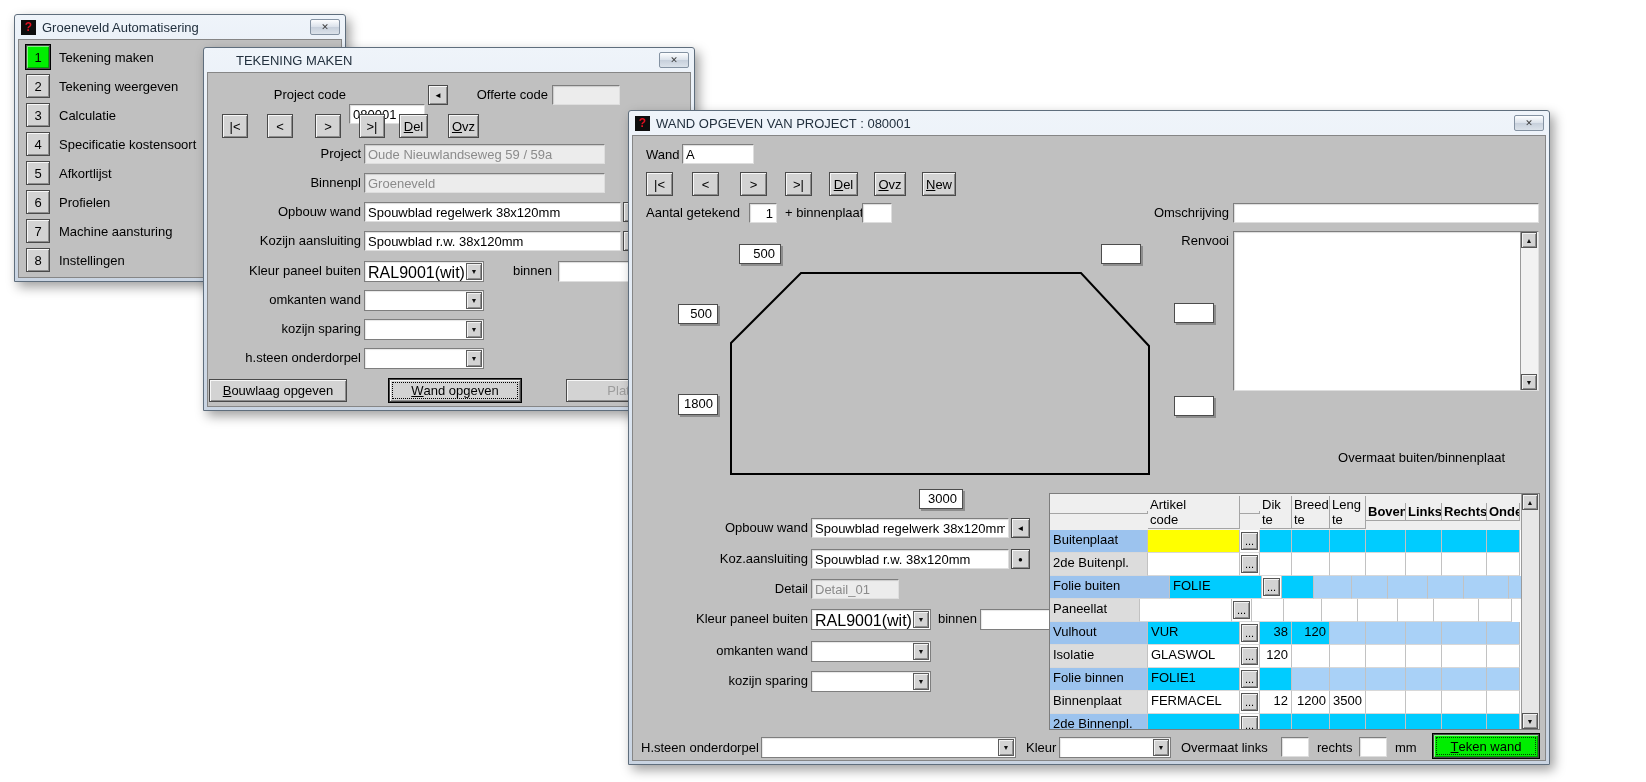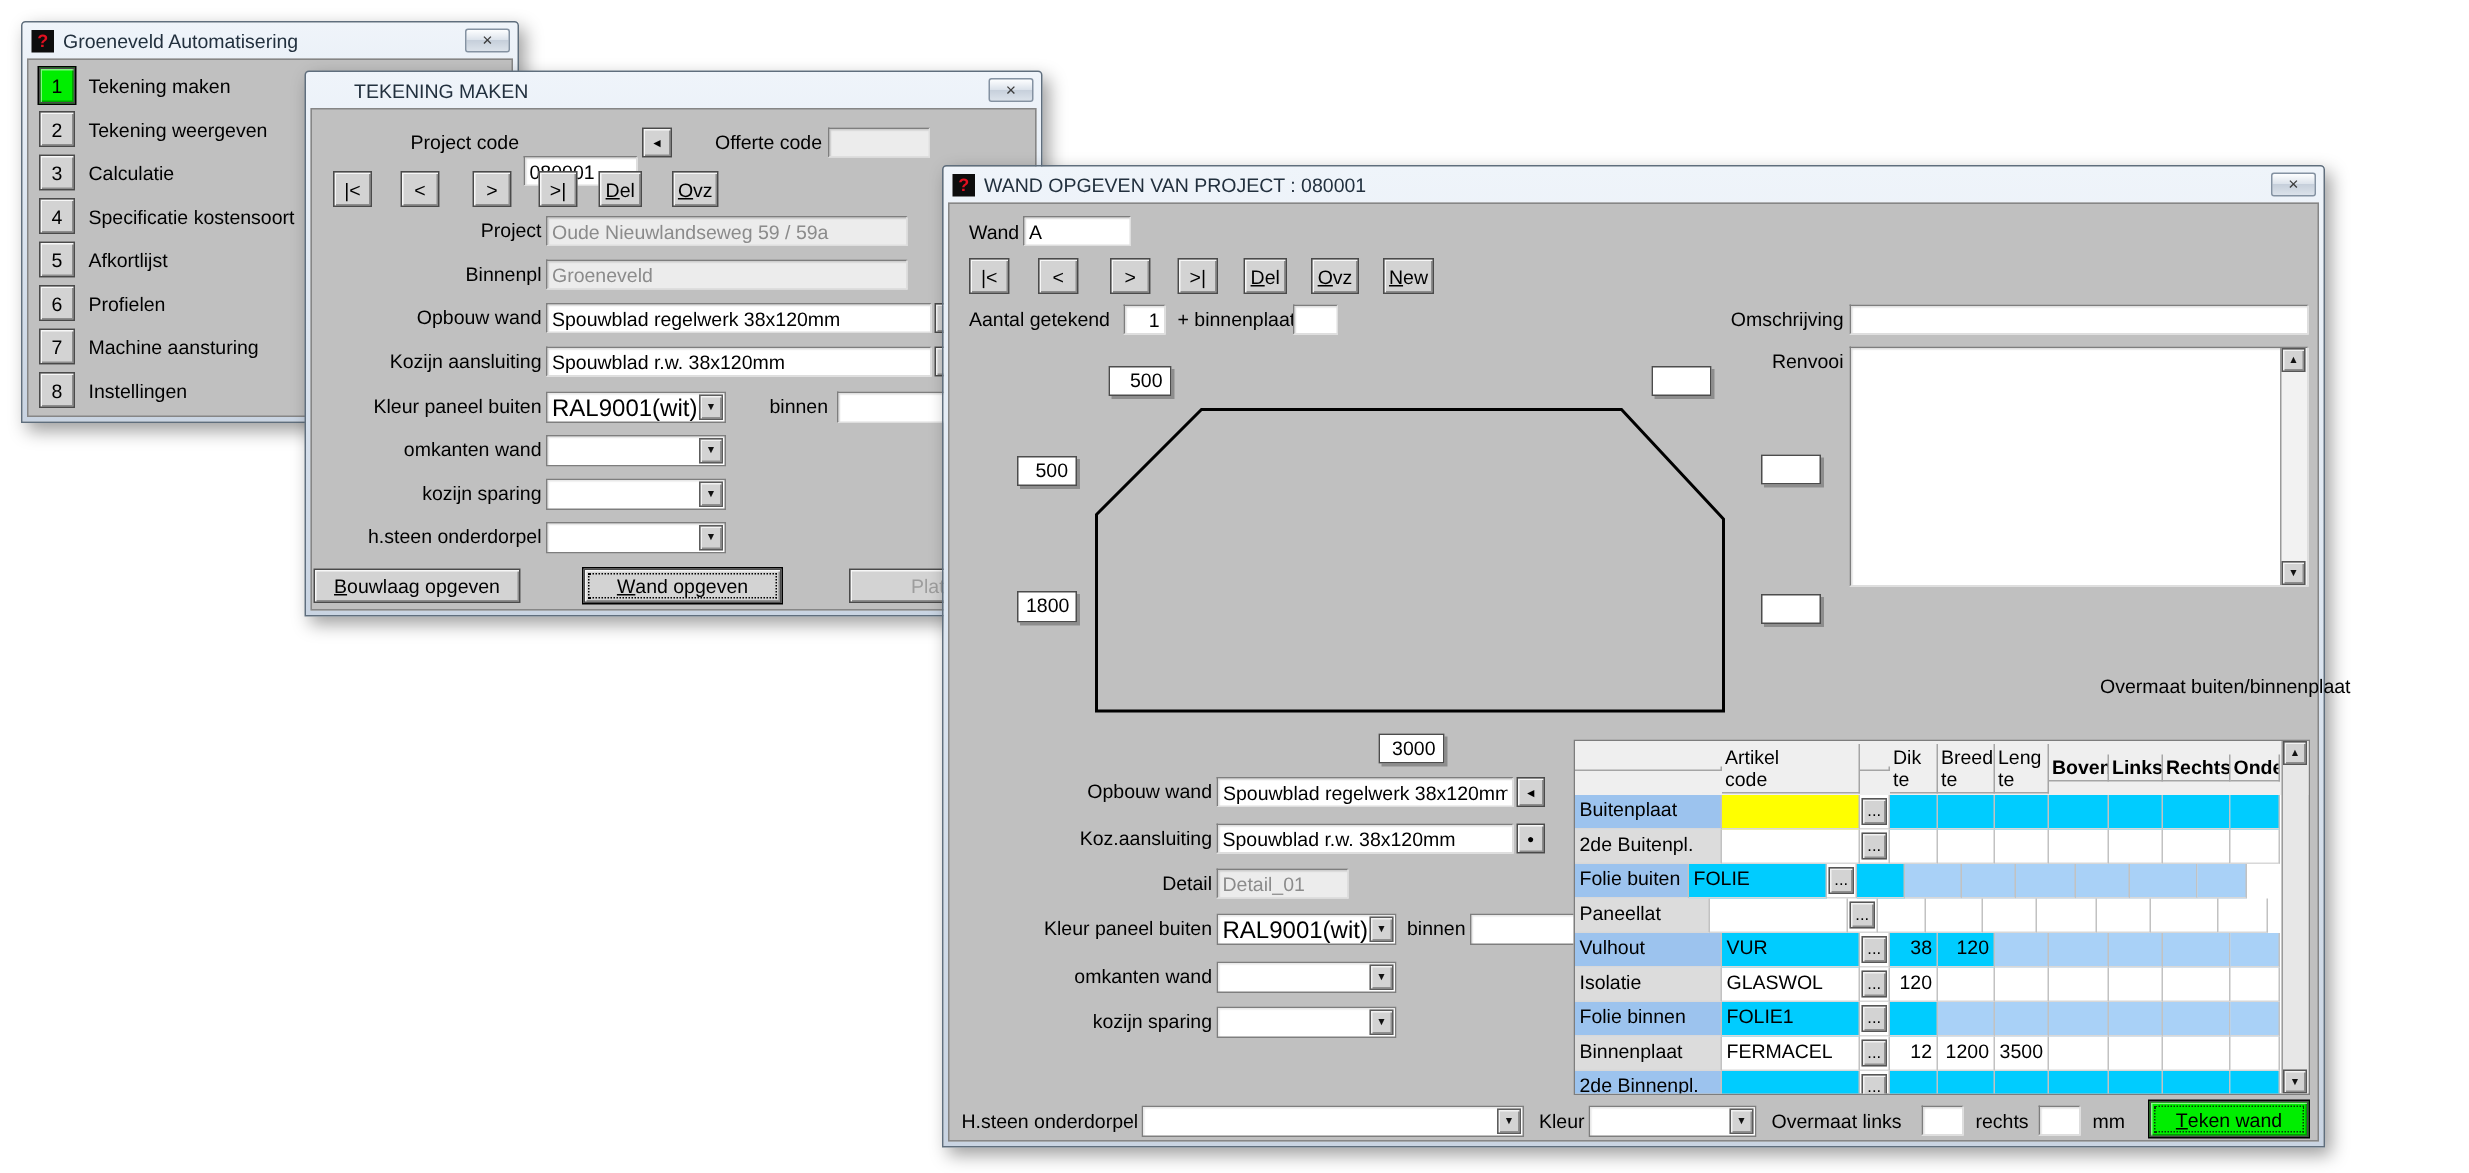--- a/index.html
+++ b/index.html
@@ -239,21 +239,21 @@
     <div class="combo" style="left:178px;top:505px;width:120px;height:21px">
       <span class="val"></span>
       <button class="cbtn">▼</button>
     </div>
     <span class="lbl rlbl" style="left:0;width:175px;top:537px">kozijn sparing</span>
     <div class="combo" style="left:178px;top:535px;width:120px;height:21px">
       <span class="val"></span>
       <button class="cbtn">▼</button>
     </div>
 
-    <span class="lbl rlbl" style="left:666px;width:268px;top:314px">Overmaat buiten/binnenplaat</span>
+    <span class="lbl rlbl" style="left:604px;width:268px;top:314px">Overmaat buiten/binnenplaat</span>
 
     <div class="tbl" style="left:416px;top:357px;width:489px;height:235px">
       <div class="trow thead">
         <div class="tc" style="width:98px"></div>
         <div class="tc" style="width:92px">
             <span style="display:block;width:48px">Artikel code</span>
           </div>
         <div class="tc" style="width:20px"></div>
         <div class="tc" style="width:32px">Dik te</div>
         <div class="tc" style="width:38px">Breed te</div>
@@ -288,21 +288,21 @@
         <div class="tc numc" style="width:32px"></div>
         <div class="tc numc" style="width:38px"></div>
         <div class="tc numc" style="width:36px"></div>
         <div class="tc numc" style="width:40px"></div>
         <div class="tc numc" style="width:36px"></div>
         <div class="tc numc" style="width:45px"></div>
         <div class="tc numc" style="width:33px"></div>
       </div>
 
       <div class="trow">
-        <div class="tc c-lblue" style="width:76px">Folie buiten</div>
+        <div class="tc c-lblue" style="width:120px">Folie buiten</div>
         <div class="tc c-cyan" style="width:92px">FOLIE</div>
         <div class="tc dotsc" style="width:20px">
             <button class="dots3d">...</button>
           </div>
         <div class="tc numc c-cyan" style="width:32px"></div>
         <div class="tc numc c-per" style="width:38px"></div>
         <div class="tc numc c-per" style="width:36px"></div>
         <div class="tc numc c-per" style="width:40px"></div>
         <div class="tc numc c-per" style="width:36px"></div>
         <div class="tc numc c-per" style="width:45px"></div>

